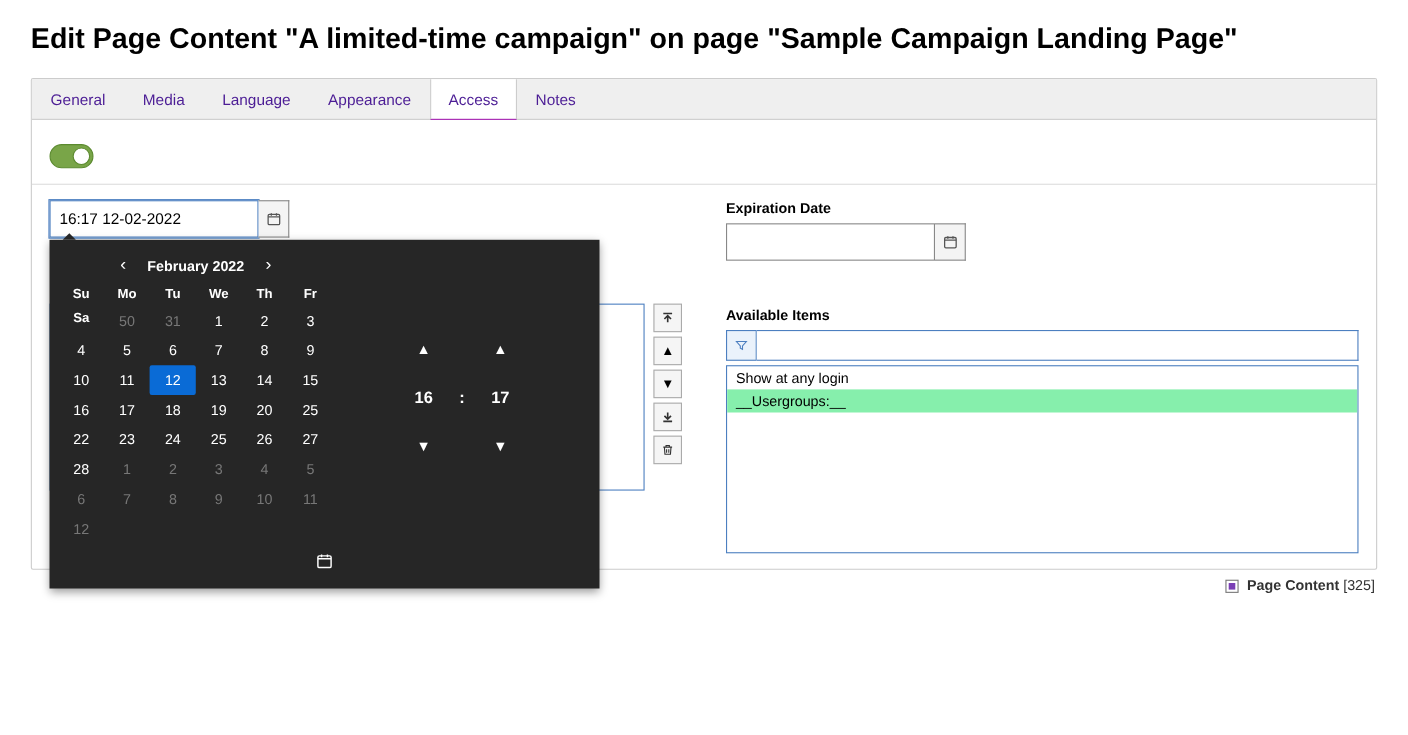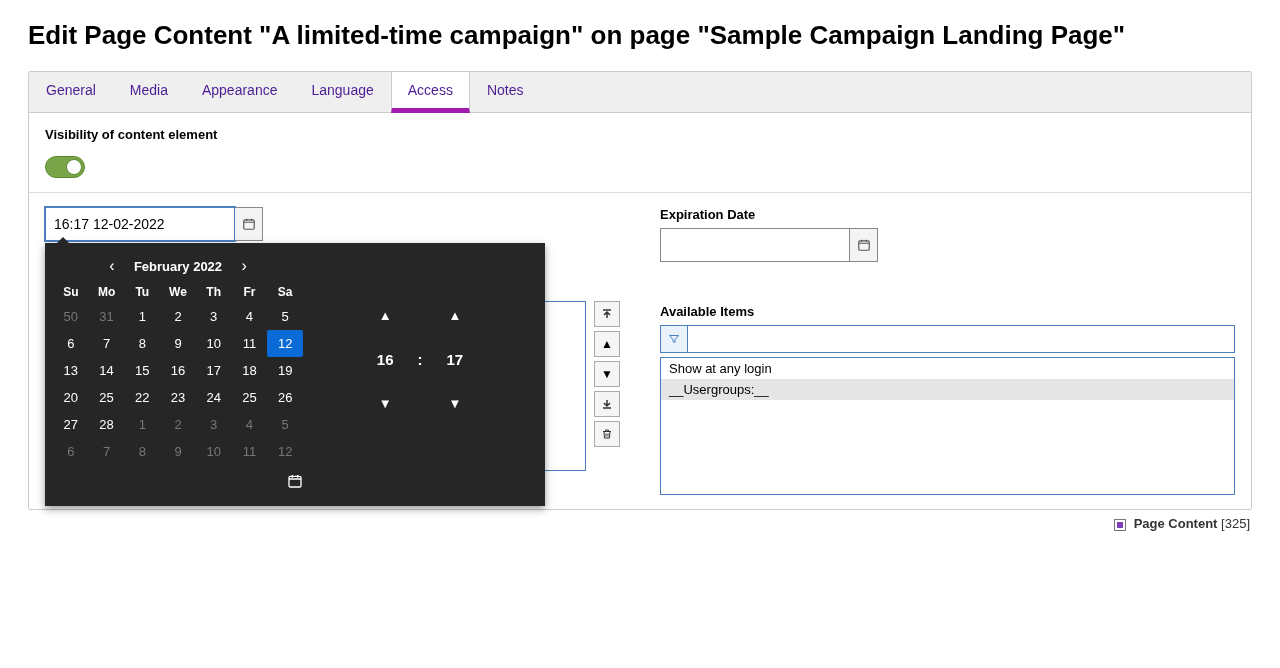--- a/index.html
+++ b/index.html
@@ -32,21 +32,21 @@
     color: #4c1d95;
     cursor: pointer;
     border-right: 1px solid transparent;
     border-left: 1px solid transparent;
   }
   .tab.active {
     background: #fff;
     border-right: 1px solid #ccc;
     border-left: 1px solid #ccc;
     margin-bottom: -1px;
-    border-bottom: 5px solid #a21caf;
+    border-bottom: 1px solid #a21caf;
   }
   .section {
     padding: 14px 16px;
     border-bottom: 1px solid #ddd;
   }
   .section:last-child { border-bottom: none; }
   .label-strong { font-weight: 700; font-size: 13px; margin-bottom: 6px; display:block;}
   .toggle {
     width: 40px; height: 22px; border-radius: 11px;
     background: #79a548; border:1px solid #5b8a2f;
@@ -85,21 +85,21 @@
   .picker::before {
     content:""; position:absolute; top:-6px; left:12px;
     border-left:6px solid transparent; border-right:6px solid transparent;
     border-bottom:6px solid #262626;
   }
   .picker-inner { display:flex; }
   .cal-side { width: 250px; }
   .cal-head { display:flex; align-items:center; justify-content:center; gap:10px; padding:4px 0 6px; }
   .cal-head .nav { cursor:pointer; font-size:16px; width:24px; text-align:center; }
   .cal-head .title { font-weight:700;text-align:right; }
-  .cal-grid { display:grid; grid-template-columns: repeat(7, 1fr); text-align:center; }
+  .cal-grid { display:grid; grid-template-columns: repeat(6, 1fr); text-align:center; }
   .cal-dow { font-weight:700; padding:4px 0; font-size:12px; }
   .cal-day { padding:6px 0; font-size:13px; cursor:pointer; }
   .cal-day.muted { color:#777; }
   .cal-day.selected { background:#0a6bd6; color:#fff; border-radius:2px; }
   .time-side { flex:1; display:flex; align-items:center; justify-content:center; gap:24px; }
   .spinner { display:flex; flex-direction:column; align-items:center; gap:28px; }
   .spinner .arrow { cursor:pointer; font-size:13px; }
   .spinner .val { font-weight:700; font-size:15px; }
   .colon { font-weight:700; font-size:15px; }
   .picker-footer { text-align:center; margin-top:8px; }
@@ -119,52 +119,51 @@
   .avail-col { flex:1; }
   .filter-wrap { display:flex; margin-bottom:4px; }
   .filter-btn {
     width:28px; height:28px; border:1px solid #4c7fc0; background:#eaf2fb;
     display:flex; align-items:center; justify-content:center; color:#4c7fc0;
   }
   .filter-input {
     flex:1; height:28px; border:1px solid #4c7fc0; border-left:none; padding:0 6px;
   }
   .avail-box {
-    height:138px; border:1px solid #4c7fc0; overflow:auto; background:#fff;
+    height:171px; border:1px solid #4c7fc0; overflow:auto; background:#fff;
   }
   .avail-item { padding:3px 8px; font-size:13px; cursor:pointer; }
-  .avail-item.group { background:#e5e5e5; font-style:normal; }
+  .avail-item.group { background:#86efac; font-style:normal; }
   .footer-line {
     text-align:right; font-size:13px; padding:6px 2px 0; color:#333;
   }
   .footer-line .sq {
     display:inline-block; width:12px; height:12px; border:1px solid #777;
     background:#fff; vertical-align:middle; margin-right:4px; position:relative;
   }
   .footer-line .sq::after{
     content:""; position:absolute; inset:2px; background:#7a3fb5;
   }
 </style>
 </head>
 <body>
 
 <h1>Edit Page Content "A limited-time campaign" on page "Sample Campaign Landing Page"</h1>
 
 <div class="panel">
   <div class="tabs">
     <div class="tab">General</div>
     <div class="tab">Media</div>
+    <div class="tab">Language</div>
     <div class="tab">Appearance</div>
-    <div class="tab">Language</div>
     <div class="tab active">Access</div>
     <div class="tab">Notes</div>
   </div>
 
   <div class="section">
-    <span class="label-strong">Visibility of content element</span>
     <span class="toggle">
       <span class="knob"></span>
     </span>
   </div>
 
   <div class="section" style="border-bottom:none;">
 
     <div class="row">
 
       <div class="col">

